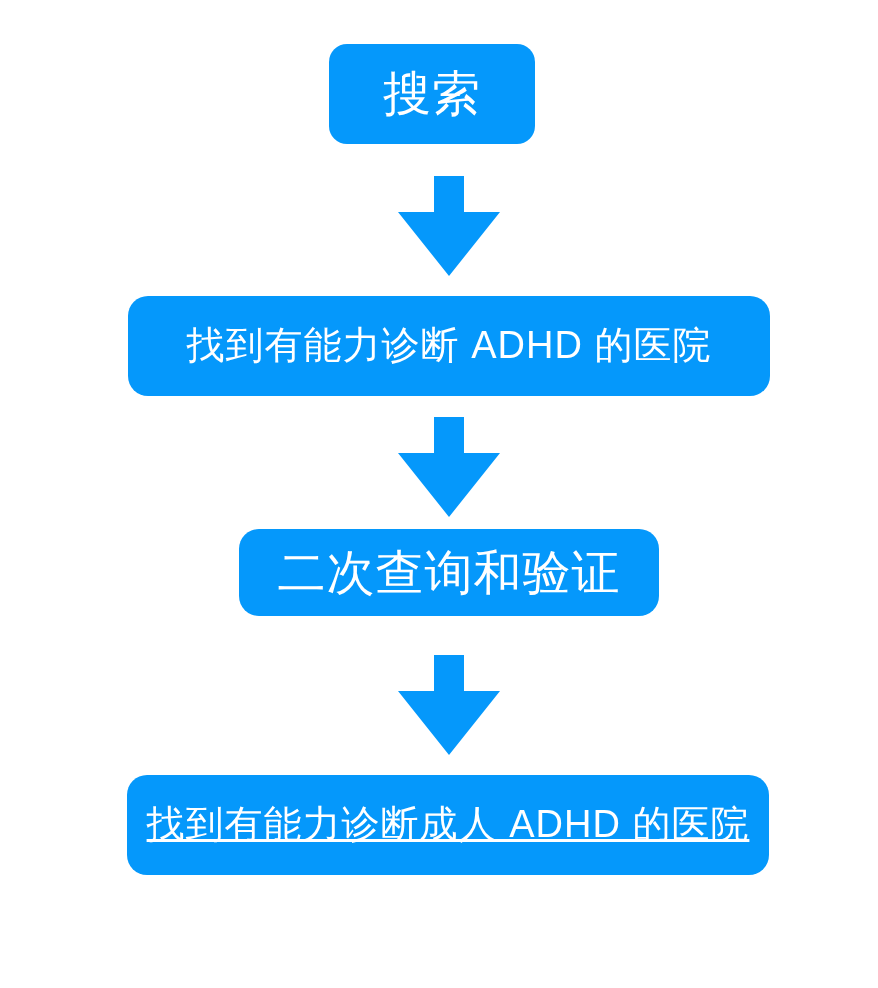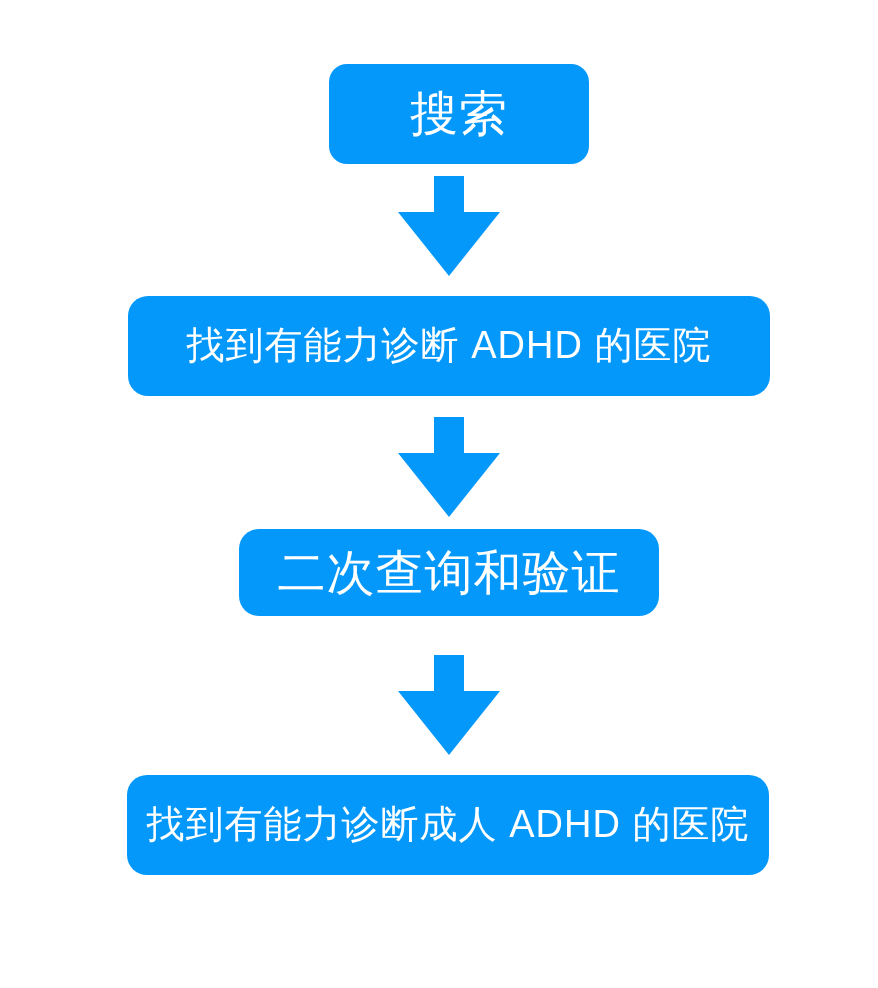--- a/index.html
+++ b/index.html
@@ -23,39 +23,40 @@
     background: var(--node-color, #0598fb);
     color: var(--text-color, #ffffff);
     border-radius: 20px;
     text-align: center;
     letter-spacing: 1px;
     line-height: 1.15;
     white-space: nowrap;
     box-sizing: border-box;
   }
   .node-1 {
-    left: 329px; top: 64px;
-    width: 260px; height: 100px;
+    left: 329px; top: 44px;
+    width: 206px; height: 100px;
     font-size: 48px;
     border-radius: 18px;
   }
   .node-2 {
     left: 128px; top: 296px;
     width: 642px; height: 100px;
     font-size: 38px;
   }
   .node-3 {
     left: 239px; top: 529px;
     width: 420px; height: 87px;
     font-size: 48px;
   }
   .node-4 {
     left: 127px; top: 775px;
     width: 642px; height: 100px;
     font-size: 38px;
+    text-decoration: underline;
   }
   .arrow {
     position: absolute;
     left: 398px;
     width: 102px;
     height: 100px;
     color: var(--node-color, #0598fb);
   }
   .arrow-1 { top: 176px; }
   .arrow-2 { top: 417px; }

